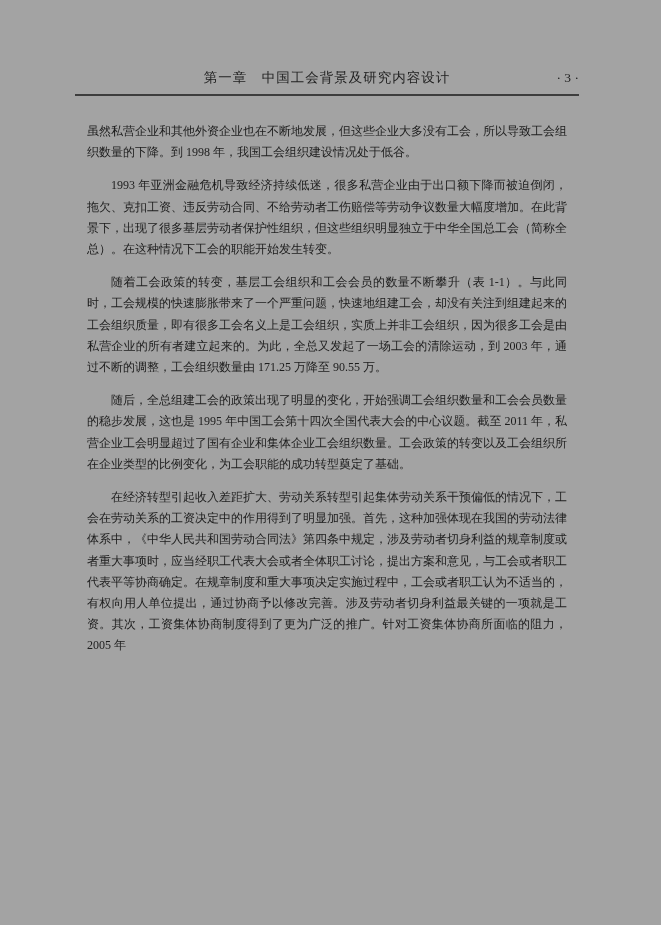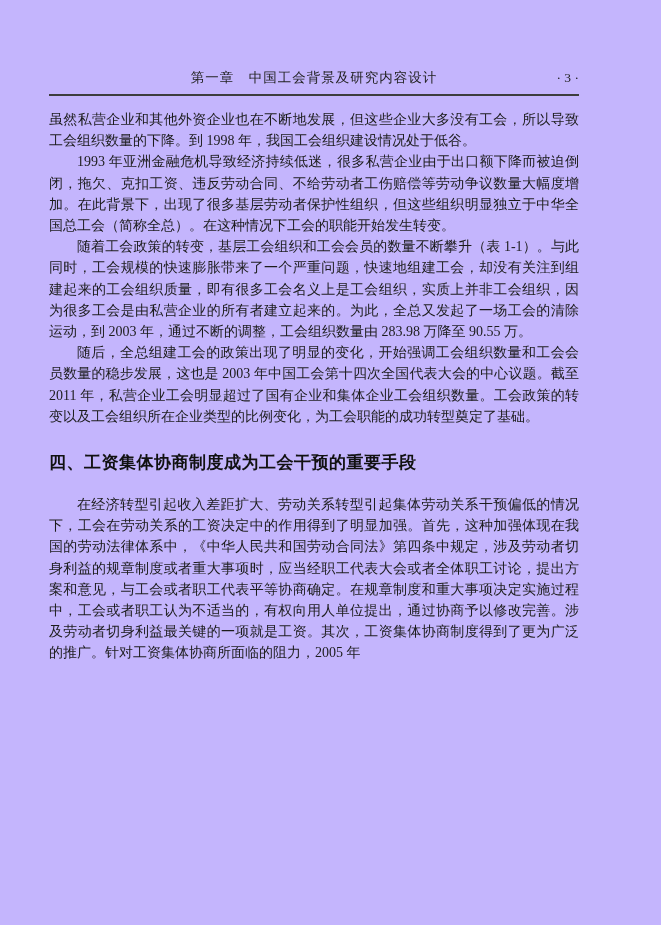--- a/index.html
+++ b/index.html
@@ -4,23 +4,23 @@
 <style>
   html, body {
     margin: 0;
     padding: 0;
     background: #ffffff;
   }
   .page {
     position: relative;
     width: 661px;
     height: 925px;
-    background: #c4b5fd;
+    background: #a3a3a3;
     box-sizing: border-box;
-    padding: 0 82px 0 49px;
+    padding: 0 82px 0 75px;
     font-family: "Liberation Serif", "DejaVu Serif", serif;
     color: #1c1c1c;
     overflow: hidden;
   }
   .running-header {
     position: relative;
     padding-top: 68px;
     padding-bottom: 7px;
     border-bottom: 2px solid #3d3d3d;
   }
@@ -38,22 +38,22 @@
     bottom: 7px;
     font-size: 13.5px;
     line-height: 19px;
     color: #222222;
     white-space: nowrap;
   }
   .body-text {
     padding-top: 13px;
   }
   .para {
-    margin: 0;
-    font-size: 14px;
+    margin: 12px;
+    font-size: 12px;
     line-height: 21.2px;
     text-align: justify;
     text-justify: inter-ideograph;
     color: #1c1c1c;
   }
   .para.indent {
     text-indent: 2em;
   }
   .section-heading {
     margin: 25px 0 20px 0;
@@ -71,21 +71,20 @@
 <div class="page">
 
   <div class="running-header">
     <span class="chapter-title">第一章　中国工会背景及研究内容设计</span>
     <span class="page-number">· 3 ·</span>
   </div>
 
   <div class="body-text">
     <p class="para">虽然私营企业和其他外资企业也在不断地发展，但这些企业大多没有工会，所以导致工会组织数量的下降。到 1998 年，我国工会组织建设情况处于低谷。</p>
     <p class="para indent">1993 年亚洲金融危机导致经济持续低迷，很多私营企业由于出口额下降而被迫倒闭，拖欠、克扣工资、违反劳动合同、不给劳动者工伤赔偿等劳动争议数量大幅度增加。在此背景下，出现了很多基层劳动者保护性组织，但这些组织明显独立于中华全国总工会（简称全总）。在这种情况下工会的职能开始发生转变。</p>
-    <p class="para indent">随着工会政策的转变，基层工会组织和工会会员的数量不断攀升（表 1-1）。与此同时，工会规模的快速膨胀带来了一个严重问题，快速地组建工会，却没有关注到组建起来的工会组织质量，即有很多工会名义上是工会组织，实质上并非工会组织，因为很多工会是由私营企业的所有者建立起来的。为此，全总又发起了一场工会的清除运动，到 2003 年，通过不断的调整，工会组织数量由 283.98 万降至 90.55 万。</p>
-    <p class="para indent">随后，全总组建工会的政策出现了明显的变化，开始强调工会组织数量和工会会员数量的稳步发展，这也是 2003 年中国工会第十四次全国代表大会的中心议题。截至 2011 年，私营企业工会明显超过了国有企业和集体企业工会组织数量。工会政策的转变以及工会组织所在企业类型的比例变化，为工会职能的成功转型奠定了基础。</p>
+    <p class="para indent">随着工会政策的转变，基层工会组织和工会会员的数量不断攀升（表 1-1）。与此同时，工会规模的快速膨胀带来了一个严重问题，快速地组建工会，却没有关注到组建起来的工会组织质量，即有很多工会名义上是工会组织，实质上并非工会组织，因为很多工会是由私营企业的所有者建立起来的。为此，全总又发起了一场工会的清除运动，到 2003 年，通过不断的调整，工会组织数量由 171.25 万降至 90.55 万。</p>
+    <p class="para indent">随后，全总组建工会的政策出现了明显的变化，开始强调工会组织数量和工会会员数量的稳步发展，这也是 1995 年中国工会第十四次全国代表大会的中心议题。截至 2011 年，私营企业工会明显超过了国有企业和集体企业工会组织数量。工会政策的转变以及工会组织所在企业类型的比例变化，为工会职能的成功转型奠定了基础。</p>
 
-    <h2 class="section-heading">四、工资集体协商制度成为工会干预的重要手段</h2>
 
     <p class="para indent">在经济转型引起收入差距扩大、劳动关系转型引起集体劳动关系干预偏低的情况下，工会在劳动关系的工资决定中的作用得到了明显加强。首先，这种加强体现在我国的劳动法律体系中，《中华人民共和国劳动合同法》第四条中规定，涉及劳动者切身利益的规章制度或者重大事项时，应当经职工代表大会或者全体职工讨论，提出方案和意见，与工会或者职工代表平等协商确定。在规章制度和重大事项决定实施过程中，工会或者职工认为不适当的，有权向用人单位提出，通过协商予以修改完善。涉及劳动者切身利益最关键的一项就是工资。其次，工资集体协商制度得到了更为广泛的推广。针对工资集体协商所面临的阻力，2005 年</p>
   </div>
 
 </div>
 
 </body></html>

